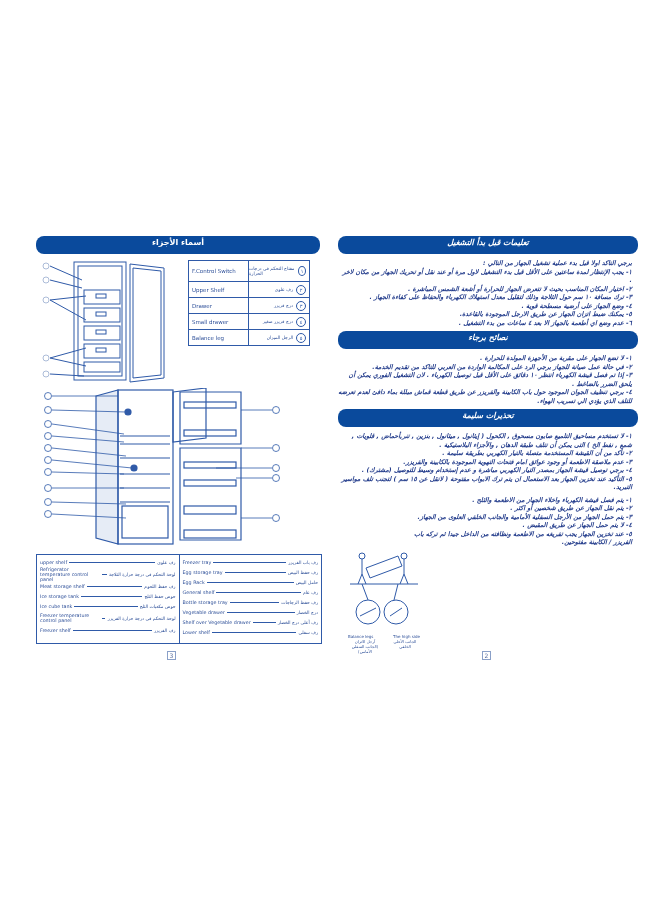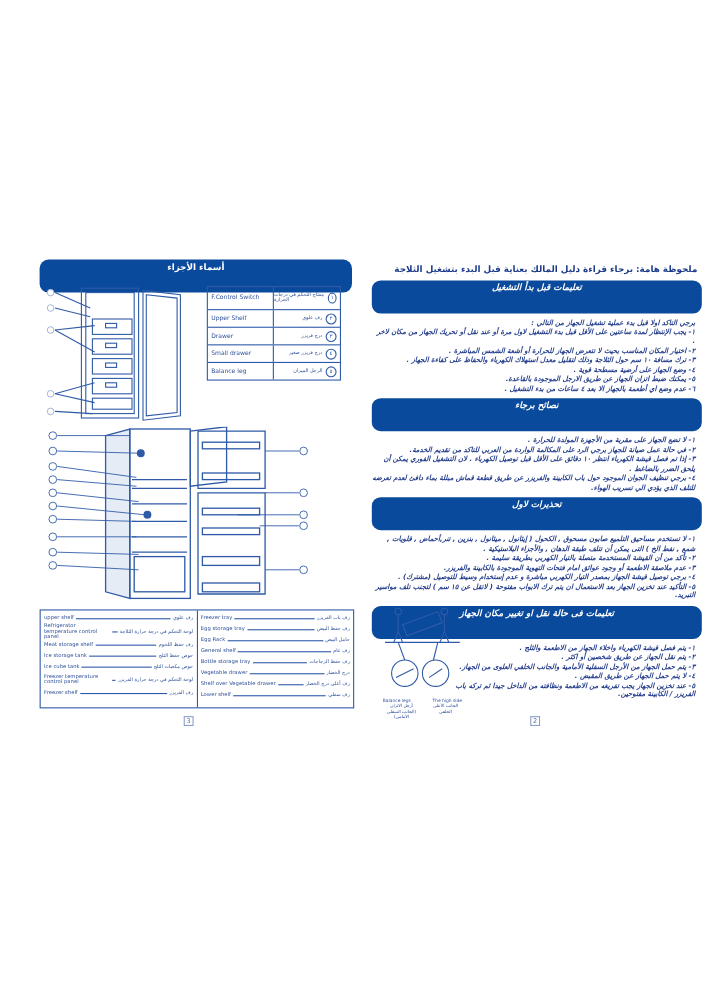--- a/index.html
+++ b/index.html
@@ -1,20 +1,20 @@
 <!DOCTYPE html>
 <html><head>
 <meta charset="utf-8">
 <style>
   html,body{margin:0;padding:0;background:#ffffff;}
   body{width:660px;height:900px;position:relative;overflow:hidden;font-family:"DejaVu Sans",sans-serif;color:#1f3f8a;}
   .page{position:absolute;top:236px;}
   #page-left{left:36px;width:284px;}
   #page-right{left:338px;width:300px;direction:rtl;}
-  .banner{background:#0a4a9c;color:#fff;border-radius:8px;height:30px;font-size:8px;line-height:13px;text-align:center;font-weight:bold;}
+  .banner{background:#0a4a9c;color:#fff;border-radius:8px;height:18px;font-size:8px;line-height:13px;text-align:center;font-weight:bold;}
   .note-title{font-size:8px;font-weight:bold;color:#1b3a8a;margin:4px 4px 6px 0;text-align:right;}
   .section{margin-bottom:4px;font-style:italic;}
   .section .banner{margin-bottom:5px;text-align:center;}
   ol.rtl{list-style:none;padding:0 6px 0 0;margin:0;font-size:6.3px;line-height:8.5px;font-weight:bold;color:#243d8c;}
   ol.rtl li{margin:0;}
   .intro{font-size:6.3px;font-weight:bold;line-height:8.5px;padding-right:6px;color:#243d8c;}
   .small-table{position:absolute;left:152px;top:24px;border:1.5px solid #2f5aa8;width:120px;font-size:5.5px;}
   .small-table .row{display:flex;border-bottom:1px solid #2f5aa8;height:15px;align-items:center;}
   .small-table .row:last-child{border-bottom:none;}
   .small-table .en{width:56px;padding-left:3px;border-right:1px solid #2f5aa8;height:100%;display:flex;align-items:center;color:#2d4f98;}
@@ -244,21 +244,20 @@
           <span class="en">Lower shelf</span>
           <span class="line"></span>
           <span class="ar">رف سفلي</span>
         </div>
     </div>
   </div>
 </div>
 <div class="pagenum" style="left:167px;top:651px;">3</div>
 
 <div class="page" id="page-right">
-  <div class="note-title">ملحوظة هامة: برجاء قراءة دليل المالك بعناية قبل البدء بتشغيل الثلاجة</div>
 
   <div class="section">
     <div class="banner">تعليمات قبل بدأ التشغيل</div>
     <div class="intro">برجي التاكد اولا قبل بدء عملية تشغيل الجهاز من التالي :</div>
     <ol class="rtl">
       <li>١- يجب الإنتظار لمدة ساعتين على الأقل قبل بدء التشغيل لاول مرة أو عند نقل أو تحريك الجهاز من مكان لاخر .</li>
       <li>٢- اختيار المكان المناسب بحيث لا تتعرض الجهاز للحرارة أو أشعة الشمس المباشرة .</li>
       <li>٣- ترك مسافة ١٠ سم حول الثلاجة وذلك لتقليل معدل استهلاك الكهرباء والحفاظ على كفاءة الجهاز .</li>
       <li>٤- وضع الجهاز على أرضية مسطحة قوية .</li>
       <li>٥- يمكنك ضبط اتزان الجهاز عن طريق الارجل الموجودة بالقاعدة.</li>
@@ -270,32 +269,31 @@
     <div class="banner">نصائح برجاء</div>
     <ol class="rtl">
       <li>١- لا تضع الجهاز على مقربة من الأجهزة المولدة للحرارة .</li>
       <li>٢- في حالة عمل صيانة للجهاز برجي الرد على المكالمة الواردة من العربي للتاكد من تقديم الخدمة.</li>
       <li>٣- إذا تم فصل قيشة الكهرباء انتظر ١٠ دقائق على الأقل قبل توصيل الكهرباء . لان التشغيل الفوري يمكن أن يلحق الضرر بالضاغط .</li>
       <li>٤- برجي تنظيف الجوان الموجود حول باب الكابينة والفريزر عن طريق قطعة قماش مبللة بماء دافئ لعدم تعرضه للتلف الذي يؤدي الي تسريب الهواء.</li>
     </ol>
   </div>
 
   <div class="section">
-    <div class="banner">تحذيرات لاول</div>
+    <div class="banner">تحذيرات سليمة</div>
     <ol class="rtl">
       <li>١- لا تستخدم مساحيق التلميع صابون مسحوق , الكحول ( إيثانول , ميثانول , بنزين , تنر,أحماض , قلويات , شمع , نفط الخ ) التى يمكن أن تتلف طبقة الدهان , والأجزاء البلاستيكية .</li>
       <li>٢- تأكد من أن القيشة المستخدمة متصلة بالتيار الكهربي بطريقة سليمة .</li>
       <li>٣- عدم ملاصقة الاطعمة أو وجود عوائق امام فتحات التهوية الموجودة بالكابينة والفريزر.</li>
       <li>٤- برجي توصيل قيشة الجهاز بمصدر التيار الكهربي مباشرة و عدم إستخدام وسيط للتوصيل (مشترك) .</li>
       <li>٥- التأكيد عند تخزين الجهاز بعد الاستعمال ان يتم ترك الابواب مفتوحة ( لاتقل عن ١٥ سم ) لتجنب تلف مواسير التبريد.</li>
     </ol>
   </div>
 
   <div class="section" style="position:relative;">
-    <div class="banner">تعليمات فى حالة نقل او تغيير مكان الجهاز</div>
     <ol class="rtl" style="padding-right:6px;width:220px;">
       <li>١- يتم فصل قيشة الكهرباء واخلاء الجهاز من الاطعمة والثلج .</li>
       <li>٢- يتم نقل الجهاز عن طريق شخصين أو اكثر .</li>
       <li>٣- يتم حمل الجهاز من الأرجل السفلية الأمامية والجانب الخلفي العلوى من الجهاز.</li>
       <li>٤- لا يتم حمل الجهاز عن طريق المقبض .</li>
       <li>٥- عند تخزين الجهاز يجب تفريغه من الاطعمة ونظافته من الداخل جيدا ثم تركه باب الفريزر / الكابينة مفتوحين.</li>
     </ol>
   </div>
 </div>
 

